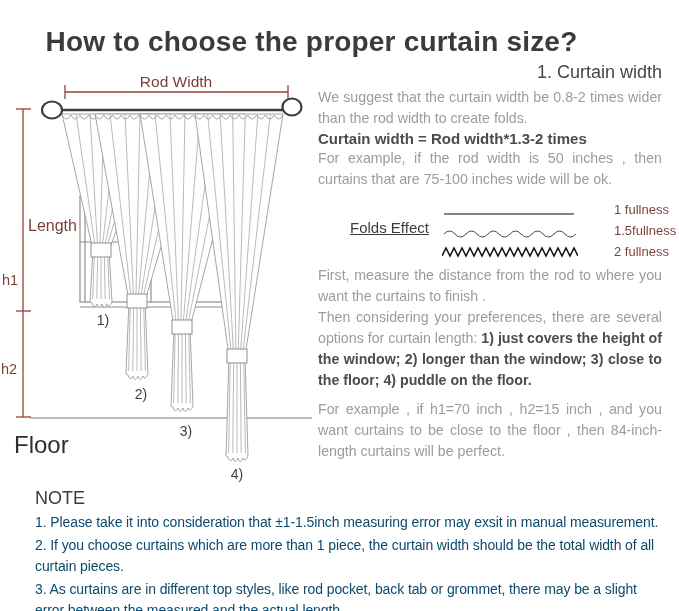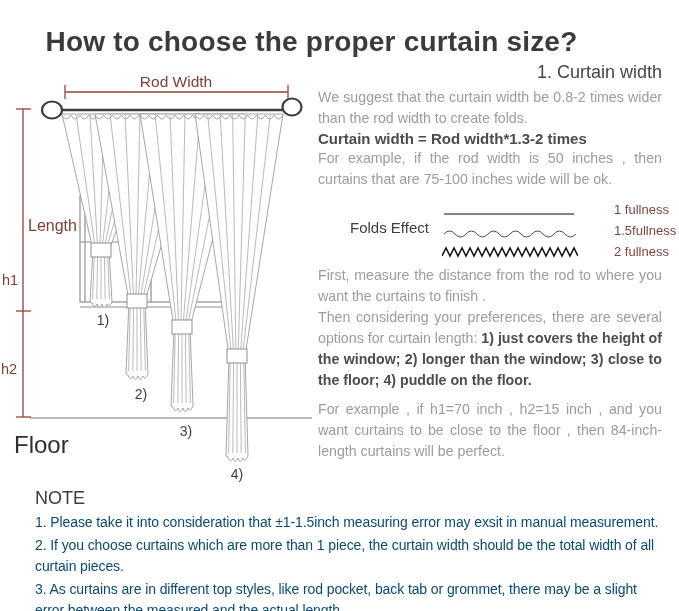--- a/index.html
+++ b/index.html
@@ -15,21 +15,21 @@
 
   
   .col{position:absolute;left:318px;top:62px;width:344px;}
   .sec-heading{margin:0 0 4px 0;font-size:18px;font-weight:400;color:#464646;text-align:right;}
   .body-p{margin:0;font-size:14.2px;line-height:21px;color:#9c9c9c;text-align:justify;}
   .formula{margin:1px 0;font-size:15px;font-weight:700;color:#4c4c4c;}
   .bold-inline{color:#4c4c4c;font-weight:700;}
   .gap-p{margin-top:8px;}
 
   .folds{display:flex;align-items:center;margin:6px 0 6px 0;padding-left:32px;}
-  .folds-label{width:92px;font-size:15px;color:#3d3d3d;flex-shrink:0;}
+  .folds-label{width:92px;font-size:15px;color:#3d3d3d;flex-shrink:0;text-decoration:underline;}
   .folds-rows{flex:1;}
   .fold-row{display:flex;align-items:flex-end;height:21px;gap:24px;}
   .fold-line{width:136px;margin-right:12px;flex-shrink:0;display:flex;align-items:center;}
   .fold-label{font-size:13px;color:#7e453f;white-space:nowrap;}
 
   .sec2-heading{margin:4px 0 4px 0;}
 
   
   .note{position:absolute;left:35px;top:488px;width:634px;}
   .note-heading{margin:0 0 3px 0;font-size:18px;font-weight:400;color:#3d3d3d;}

